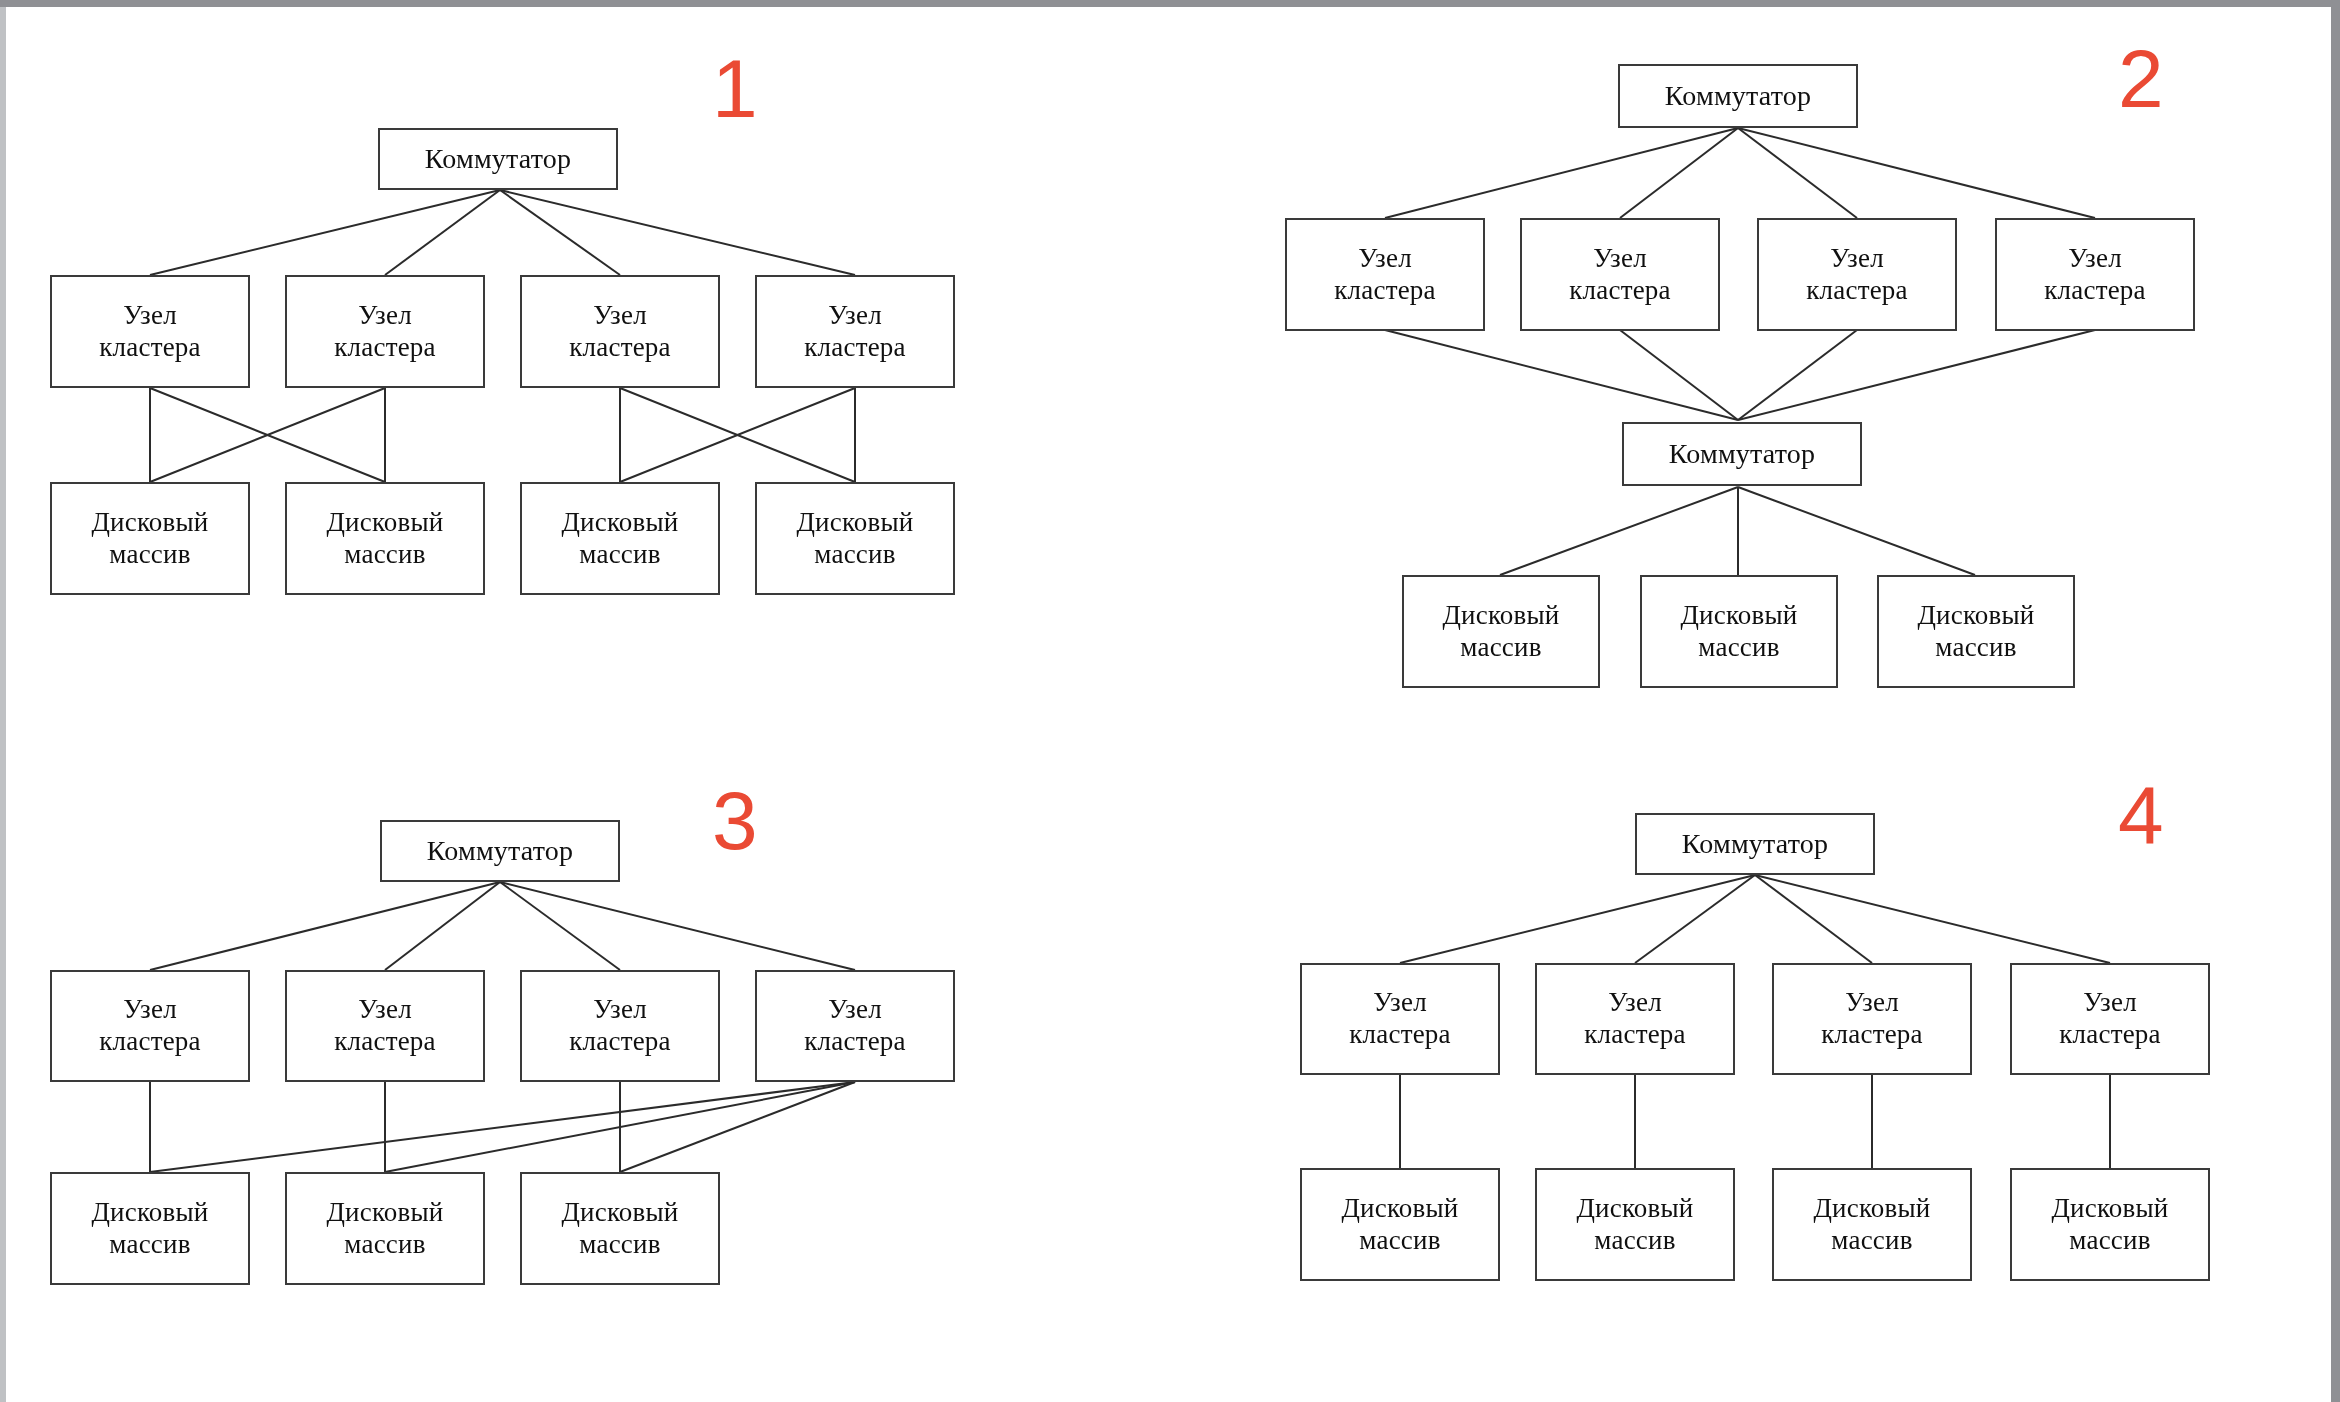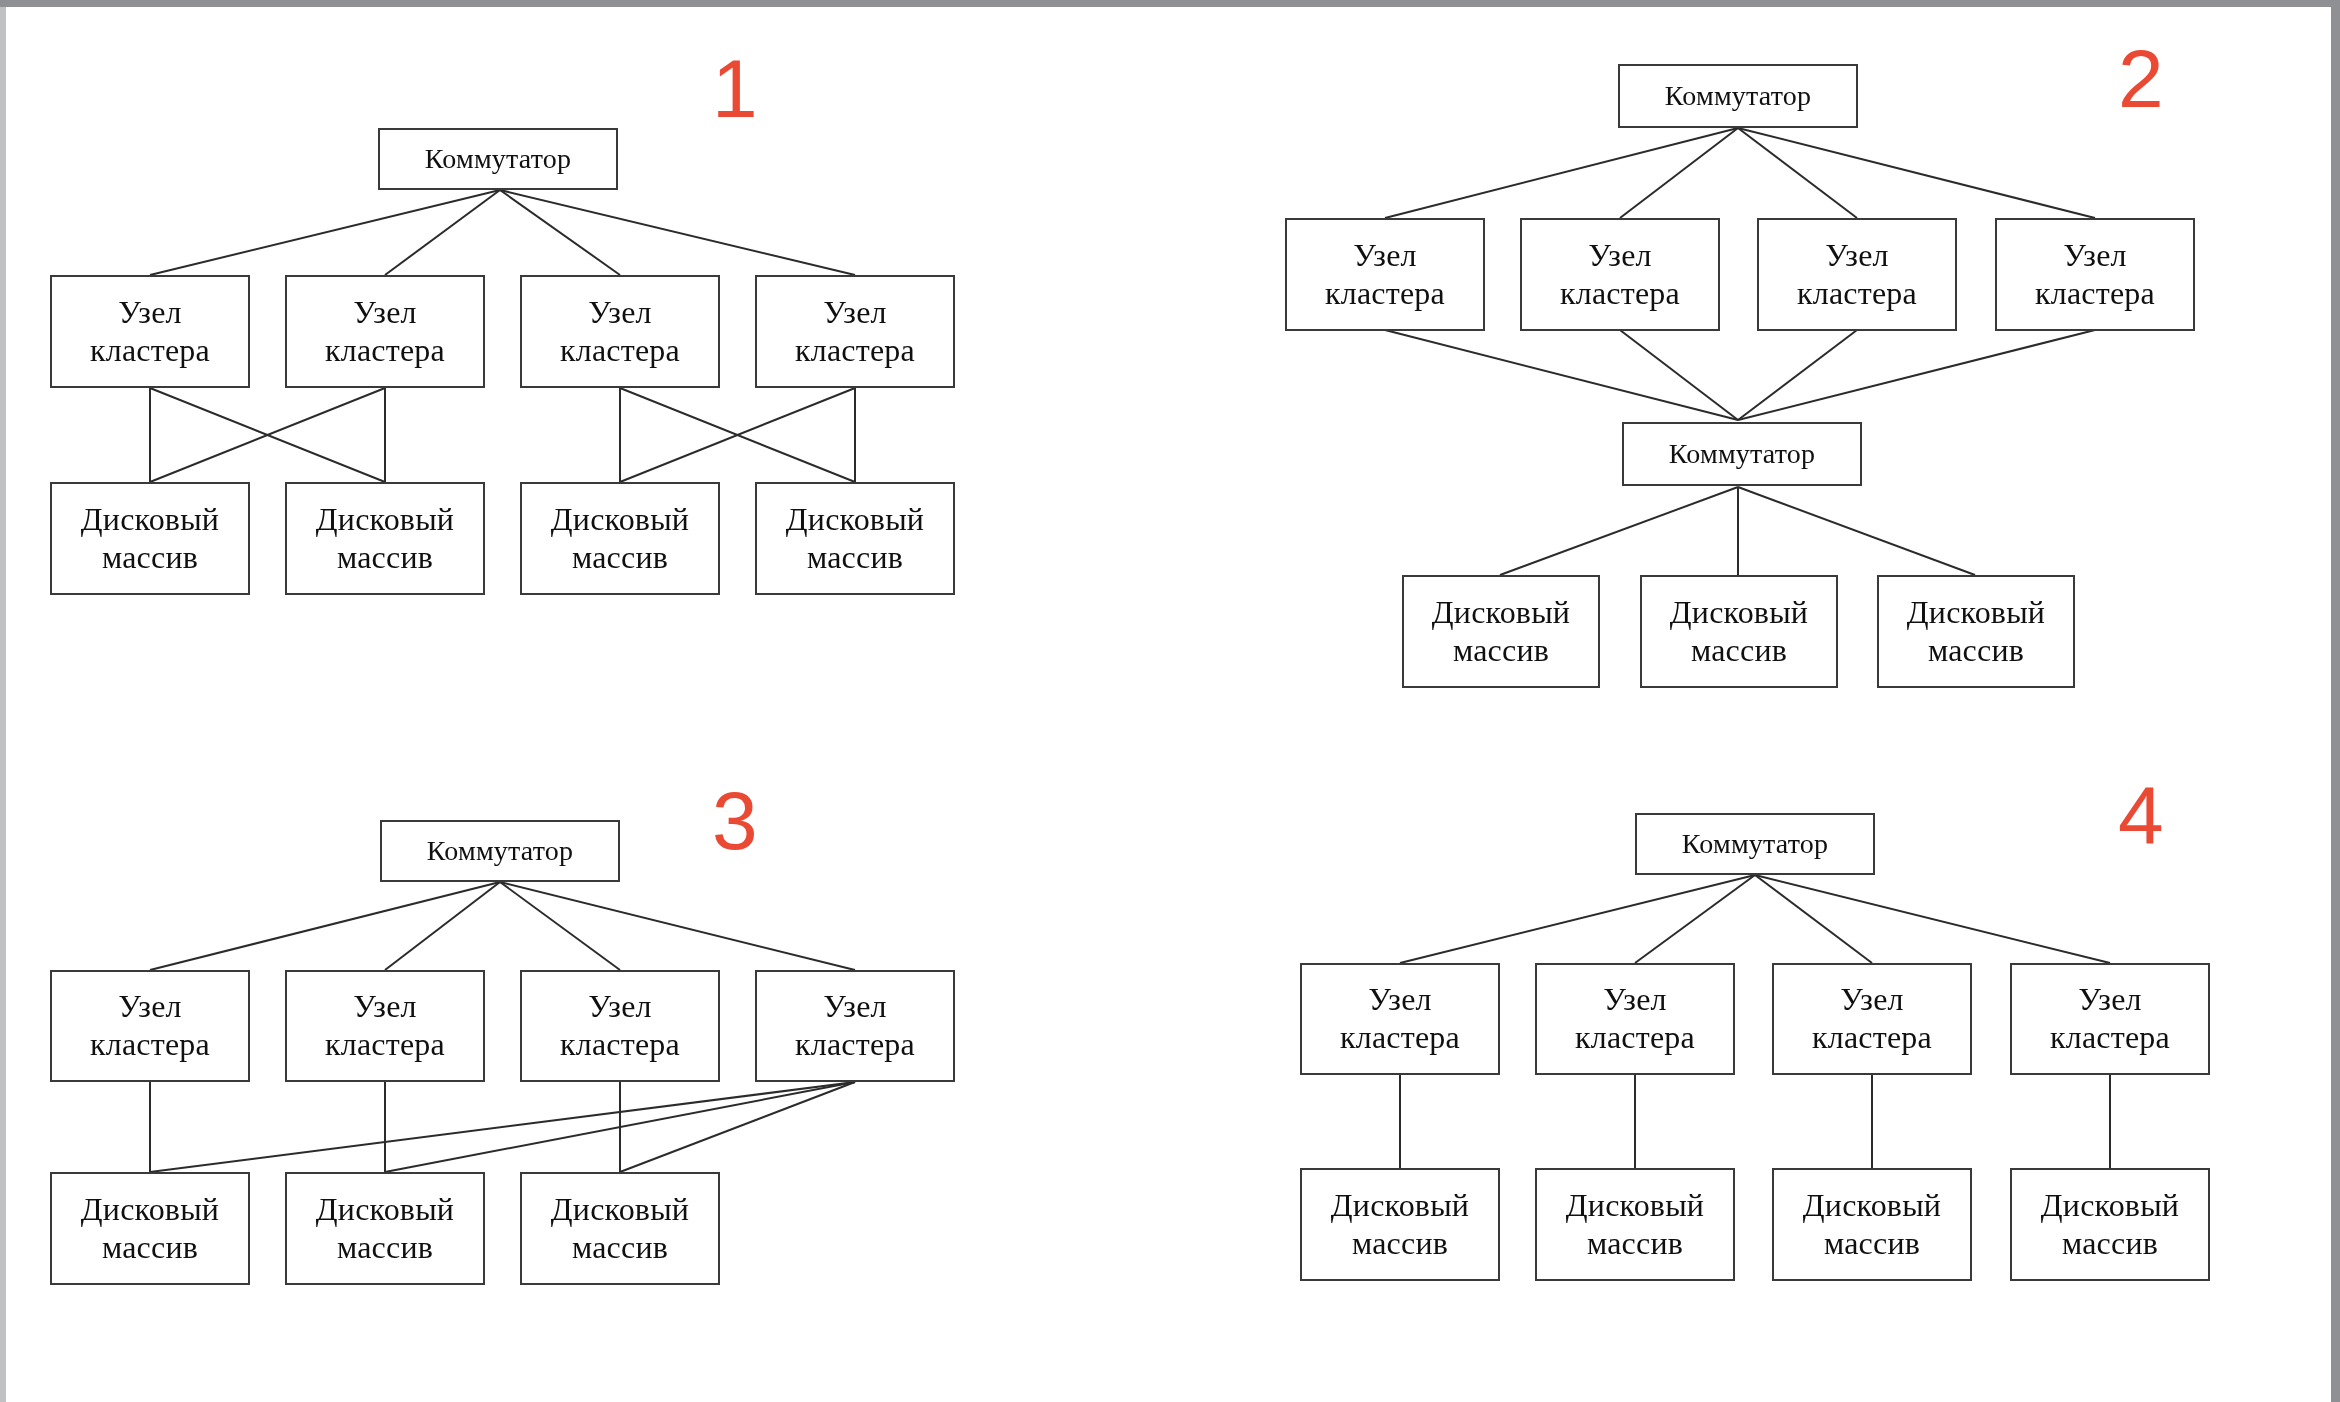--- a/index.html
+++ b/index.html
@@ -39,21 +39,21 @@
     position:absolute;
     box-sizing:border-box;
     border:2px solid #3a3a3a;
     background:#ffffff;
     display:flex;
     align-items:center;
     justify-content:center;
     text-align:center;
     line-height:1.18;
     color:#101010;
-    font-size:32px;
+    font-size:27px;
     letter-spacing:0.2px;
     z-index:3;
   }
   .node.one-line{font-size:28px;}
   .node span{display:block;}
   .badge{
     position:absolute;
     color:#ea4a34;
     font-size:82px;
     font-weight:400;

